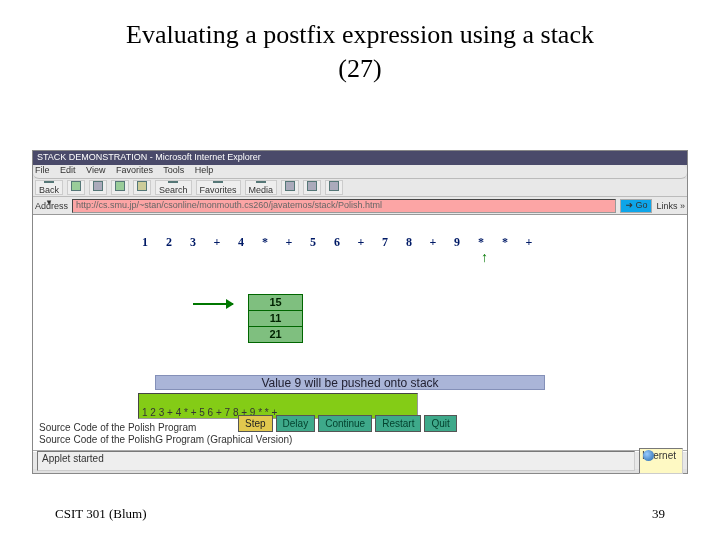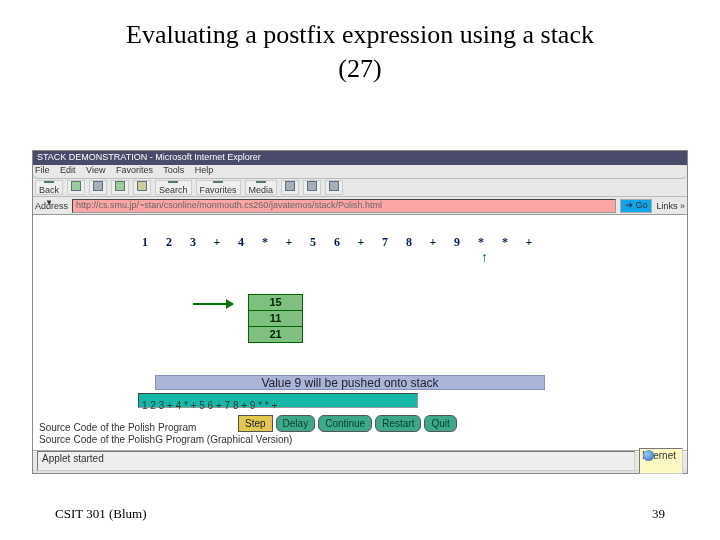--- a/index.html
+++ b/index.html
@@ -196,24 +196,24 @@
     font-size: 12px;
     color: #223;
     line-height: 14px;
   }
   .expr-input {
     position: absolute;
     left: 105px;
     top: 178px;
     width: 280px;
     height: 15px;
-    background: #14b8a6;
+    background: #84cc16;
     border: 1px inset #999;
     font-size: 10px;
-    padding: 5px 3px;
+    padding: 12px 3px;
     color: #333;
     line-height: 14px;
     font-family: Tahoma, Arial, sans-serif;
   }
   .app-buttons {
     position: absolute;
     left: 205px;
     top: 200px;
     display: flex;
     gap: 3px;
@@ -222,21 +222,21 @@
     height: 17px;
     padding: 0 6px;
     font-size: 10px;
     text-align: center;
     border: 1px solid #555;
     line-height: 15px;
     font-family: Tahoma, Arial, sans-serif;
   }
   .app-btn.yellow { background: #e2c84e; color: #222; }
   .app-btn.teal { background: #3ea98a; color: #062; color:#0a3;}
-  .app-btn.teal { background:#3ea98a; color:#063; color:#fff; color:#0d4;border-radius:6px;}
+  .app-btn.teal { background:#3ea98a; color:#063; color:#fff; color:#0d4;}
   .app-btn.teal { background:#3ea98a; color:#04422f; }
   .links-area {
     position: absolute;
     left: 6px;
     bottom: 4px;
     font-size: 10px;
     color: #333;
     line-height: 1.2;
   }
   .statusbar {

